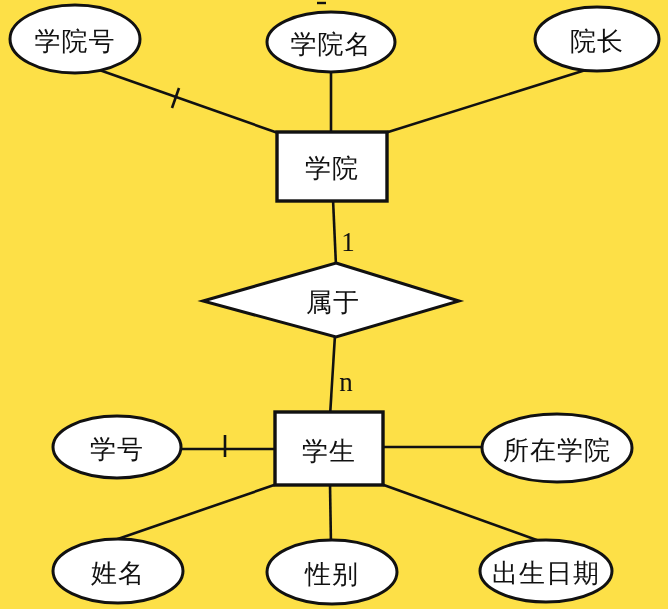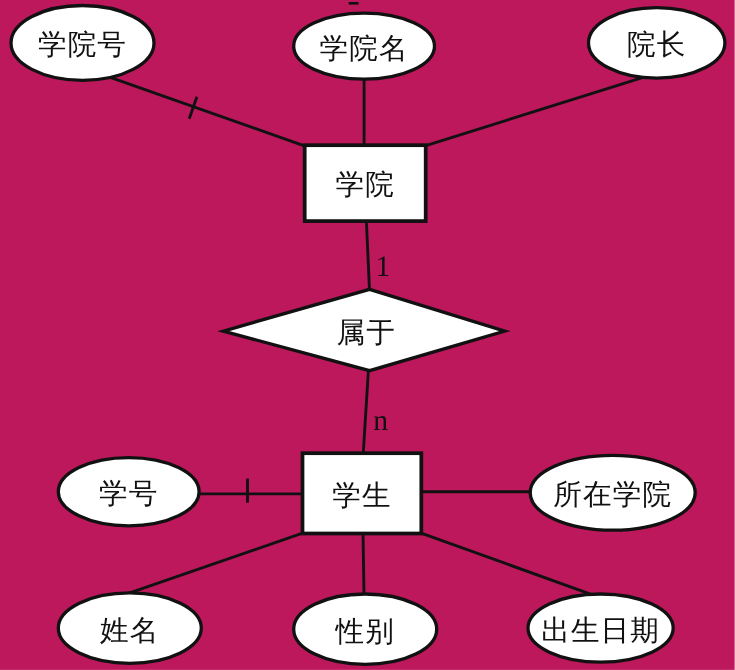--- a/index.html
+++ b/index.html
@@ -4,21 +4,21 @@
 <style>
   html, body {
     margin: 0;
     padding: 0;
     background: #ffffff;
   }
   .canvas {
     position: relative;
     width: 668px;
     height: 609px;
-    background: #be185d;
+    background: #fde047;
     font-family: "Liberation Serif", "DejaVu Serif", serif;
   }
   svg { display: block; }
   .edge {
     stroke: #111111;
     stroke-width: 2.6;
     fill: none;
     stroke-linecap: butt;
   }
   .tick {

